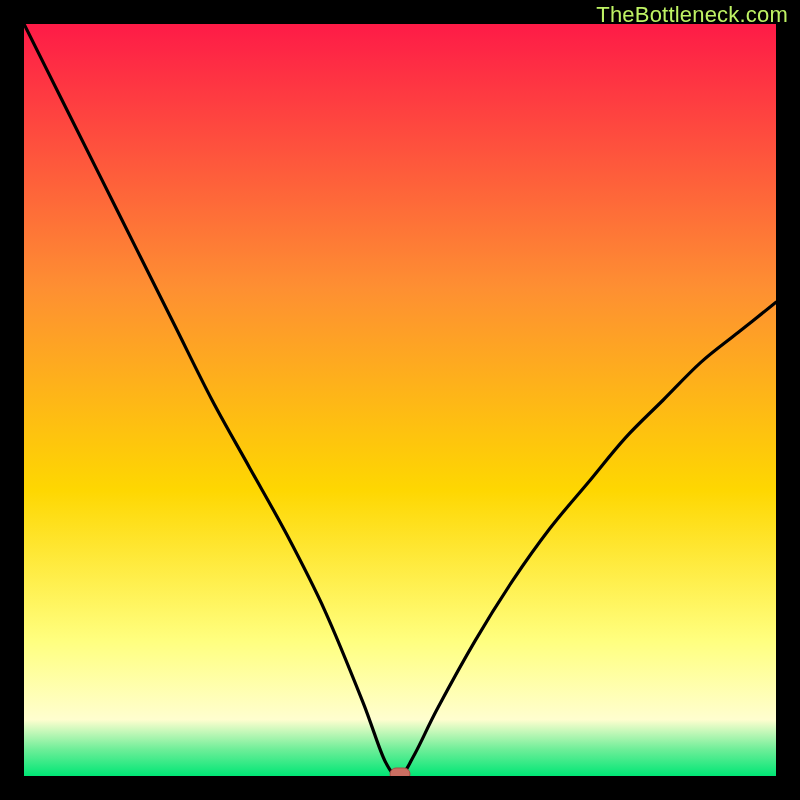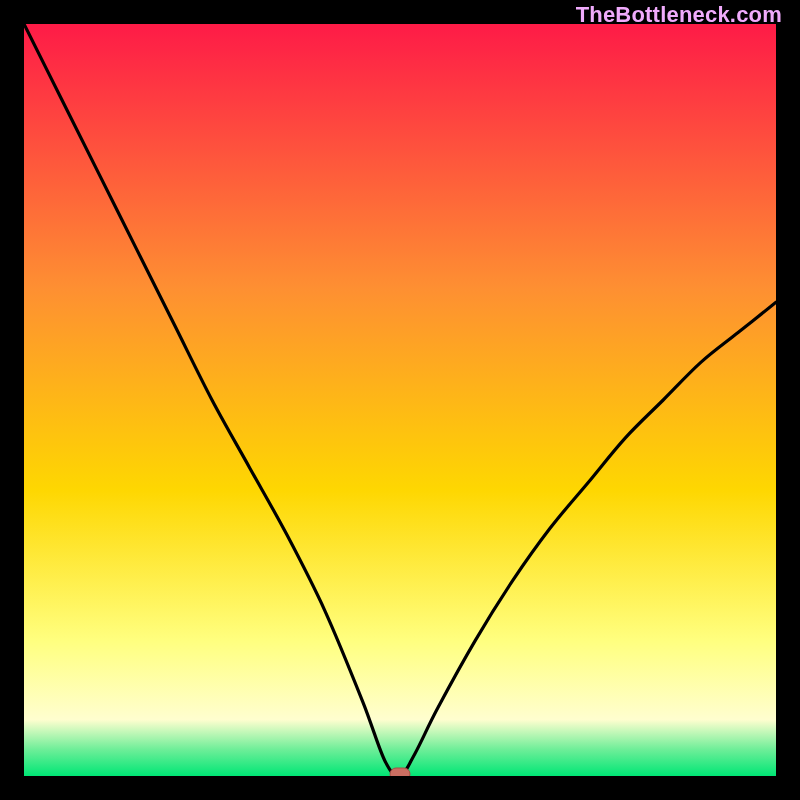--- a/index.html
+++ b/index.html
@@ -22,24 +22,24 @@
   .gradient {
     position: absolute;
     left: 0;
     top: 0;
     width: 752px;
     height: 752px;
   }
   .watermark {
     position: absolute;
     top: 2px;
-    right: 18px;
-    color: #f0abfc;
+    right: 12px;
+    color: #bef264;
     font-size: 22px;
-    font-weight: 700;
+    font-weight: 400;
     letter-spacing: 0.2px;
   }
   svg.curve {
     position: absolute;
     left: 0;
     top: 0;
     width: 752px;
     height: 752px;
   }
 </style>

